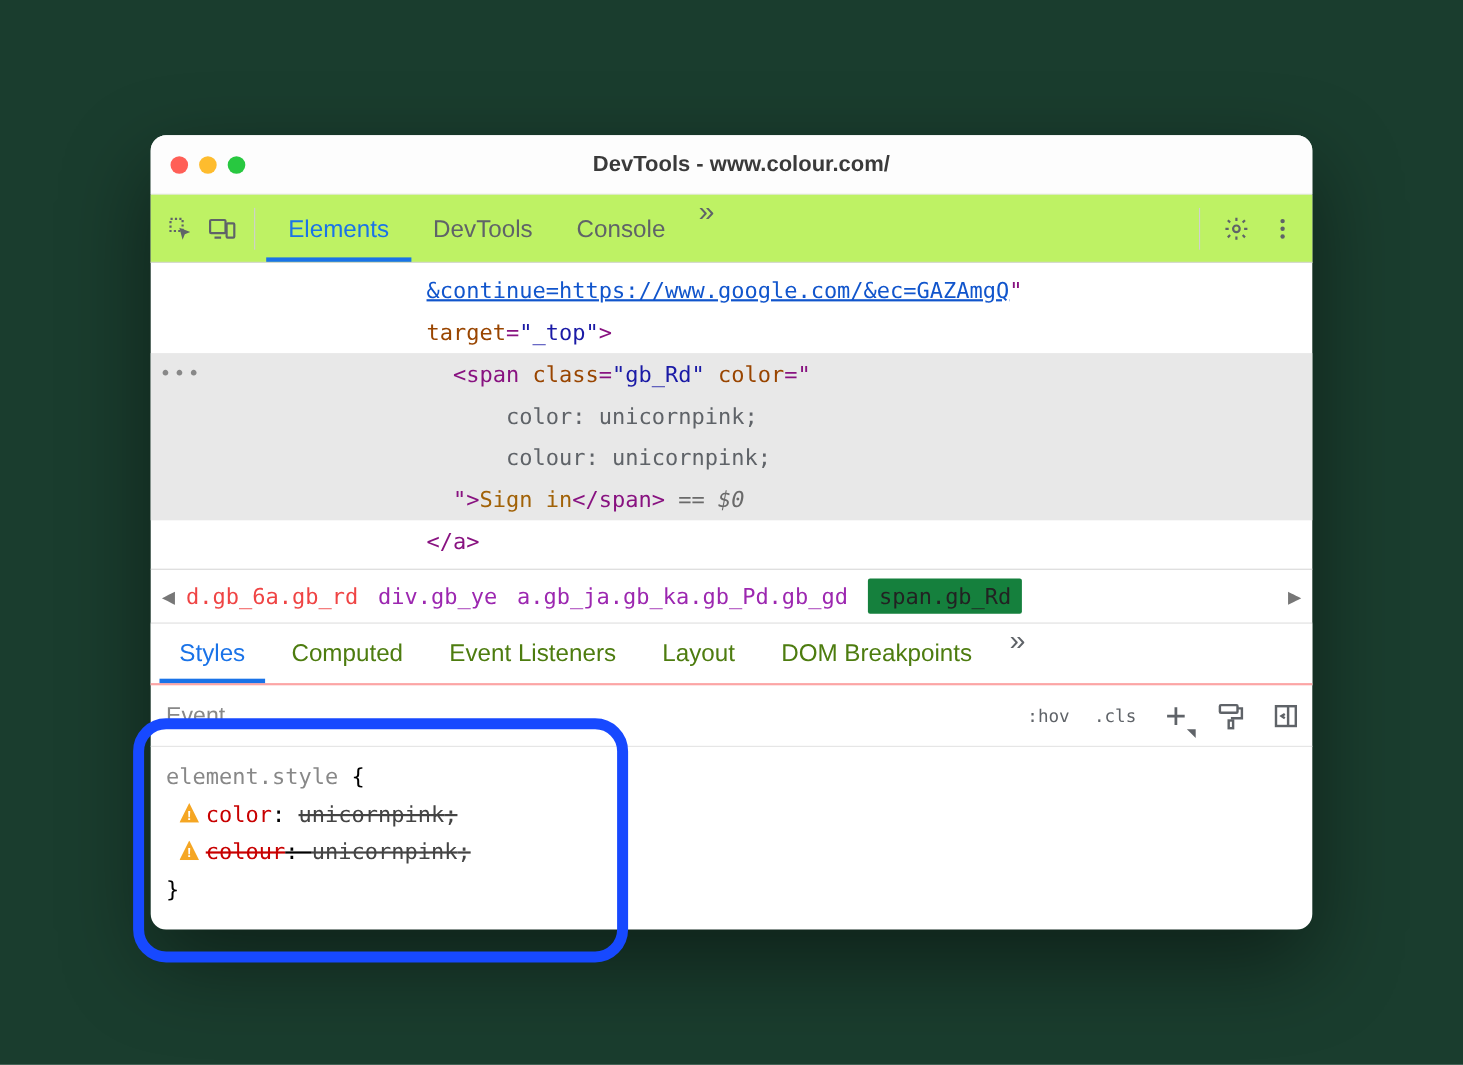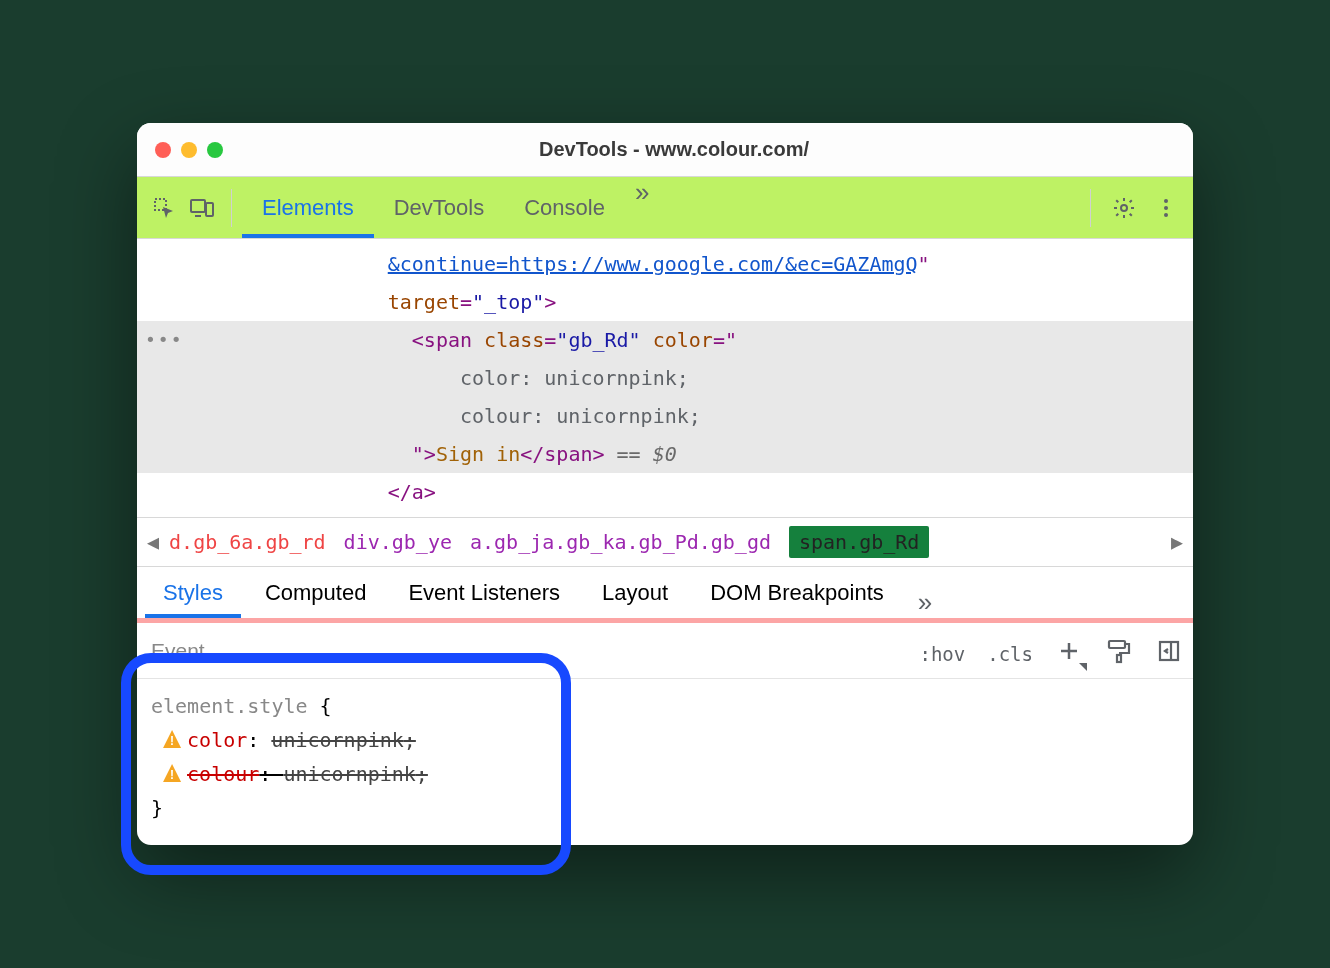--- a/index.html
+++ b/index.html
@@ -123,34 +123,34 @@
     gap: 18px;
     overflow: hidden;
   }
   .bc-arrow { color: #777; cursor:pointer; padding:0 4px; }
   .bc-item { color: #ef4444; white-space: nowrap; cursor:pointer; }
   .bc-item.active { color: #9c27b0; }
   .bc-item.sel { background: #15803d; color:#222; padding:4px 10px; border-radius:2px; }
 
   .subtabs {
     display: flex;
-    align-items: flex-end;
+    align-items: flex-start;
     height: 56px;
-    border-bottom: 5px solid #fca5a5;
+    border-bottom: 2px solid #fca5a5;
     padding: 0 8px;
     background: #fff;
     gap: 6px;
   }
   .subtab {
     padding: 0 18px;
     height: 100%;
     display: flex;
     align-items: center;
     font-size: 22px;
-    color: #000000;
+    color: #4d7c0f;
     position: relative;
     cursor:pointer;
   }
   .subtab.active { color: #1a73e8; }
   .subtab.active::after {
     content:"";
     position:absolute; left:0; right:0; bottom:0; height:4px; background:#1a73e8;
   }
 
   .styles-toolbar {
@@ -160,21 +160,21 @@
     border-bottom: 1px solid #e4e4e4;
     padding: 0 10px;
   }
   .filter-input {
     flex: 0 0 auto;
     width: 120px;
     color: #888;
     font-size: 21px;
     padding: 6px 4px;
   }
-  .styles-actions { margin-left:auto; display:flex; align-items:flex-end; gap: 22px; color:#5f6368; font-size:19px; }
+  .styles-actions { margin-left:auto; display:flex; align-items:center; gap: 22px; color:#5f6368; font-size:16px; }
   .mono-btn { font-family: Menlo, Monaco, Consolas, monospace; cursor:pointer; }
   .icon-btn { width:28px; height:28px; display:flex; align-items:center; justify-content:center; cursor:pointer; color:#5f6368; }
   .plus-wrap { position:relative; }
   .plus-corner { position:absolute; right:-4px; bottom:-6px; width:0; height:0; border-left:8px solid transparent; border-top:8px solid #5f6368; }
 
   .style-rules {
     font-family: Menlo, Monaco, Consolas, monospace;
     font-size: 20px;
     padding: 10px 14px 20px 14px;
     line-height: 1.7;

